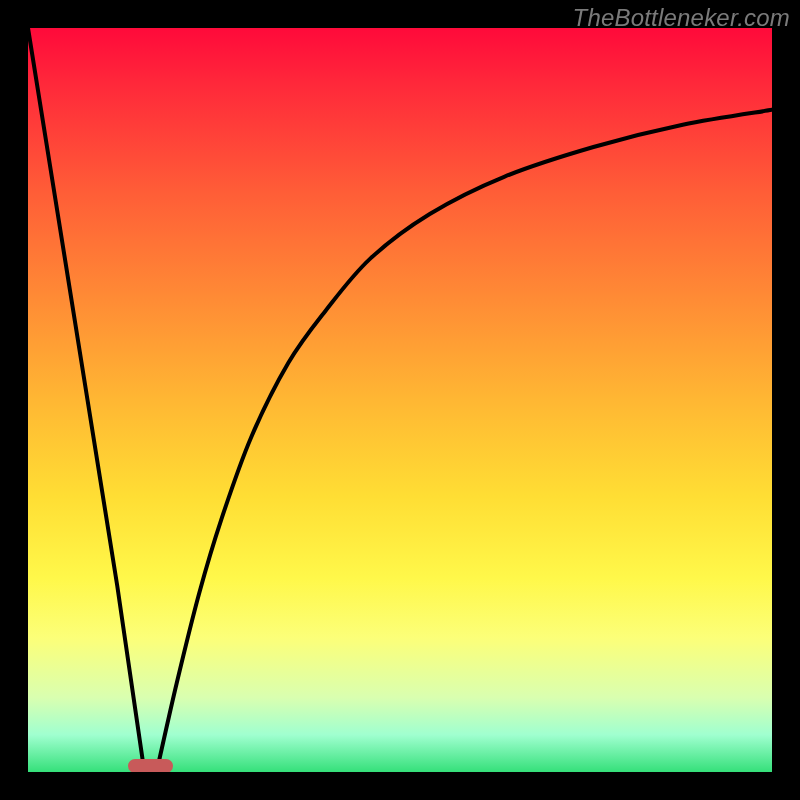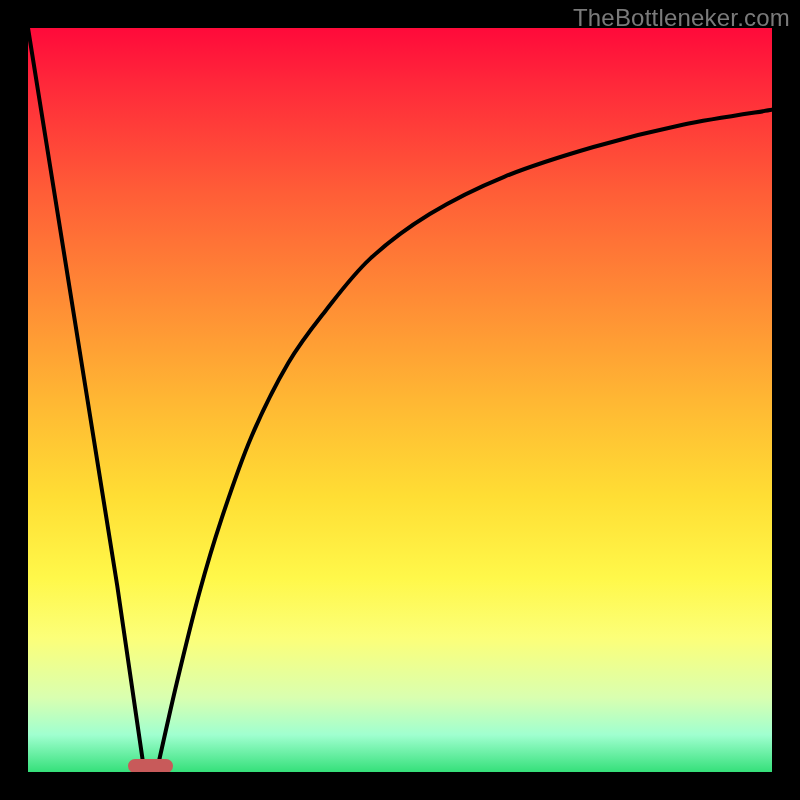--- a/index.html
+++ b/index.html
@@ -54,20 +54,21 @@
   }
   .watermark {
     position: absolute;
     top: 4px;
     right: 10px;
     color: #7a7a7a;
     font-size: 24px;
     font-weight: 400;
     letter-spacing: 0.2px;
     user-select: none;
+    font-style: italic;
   }
 </style>
 </head>
 <body>
 
 <div class="frame">
   <div class="watermark">TheBottleneker.com</div>
   <div class="plot">
     <div class="gradient"></div>
     <svg class="curve" viewBox="0 0 744 744" preserveAspectRatio="none">

